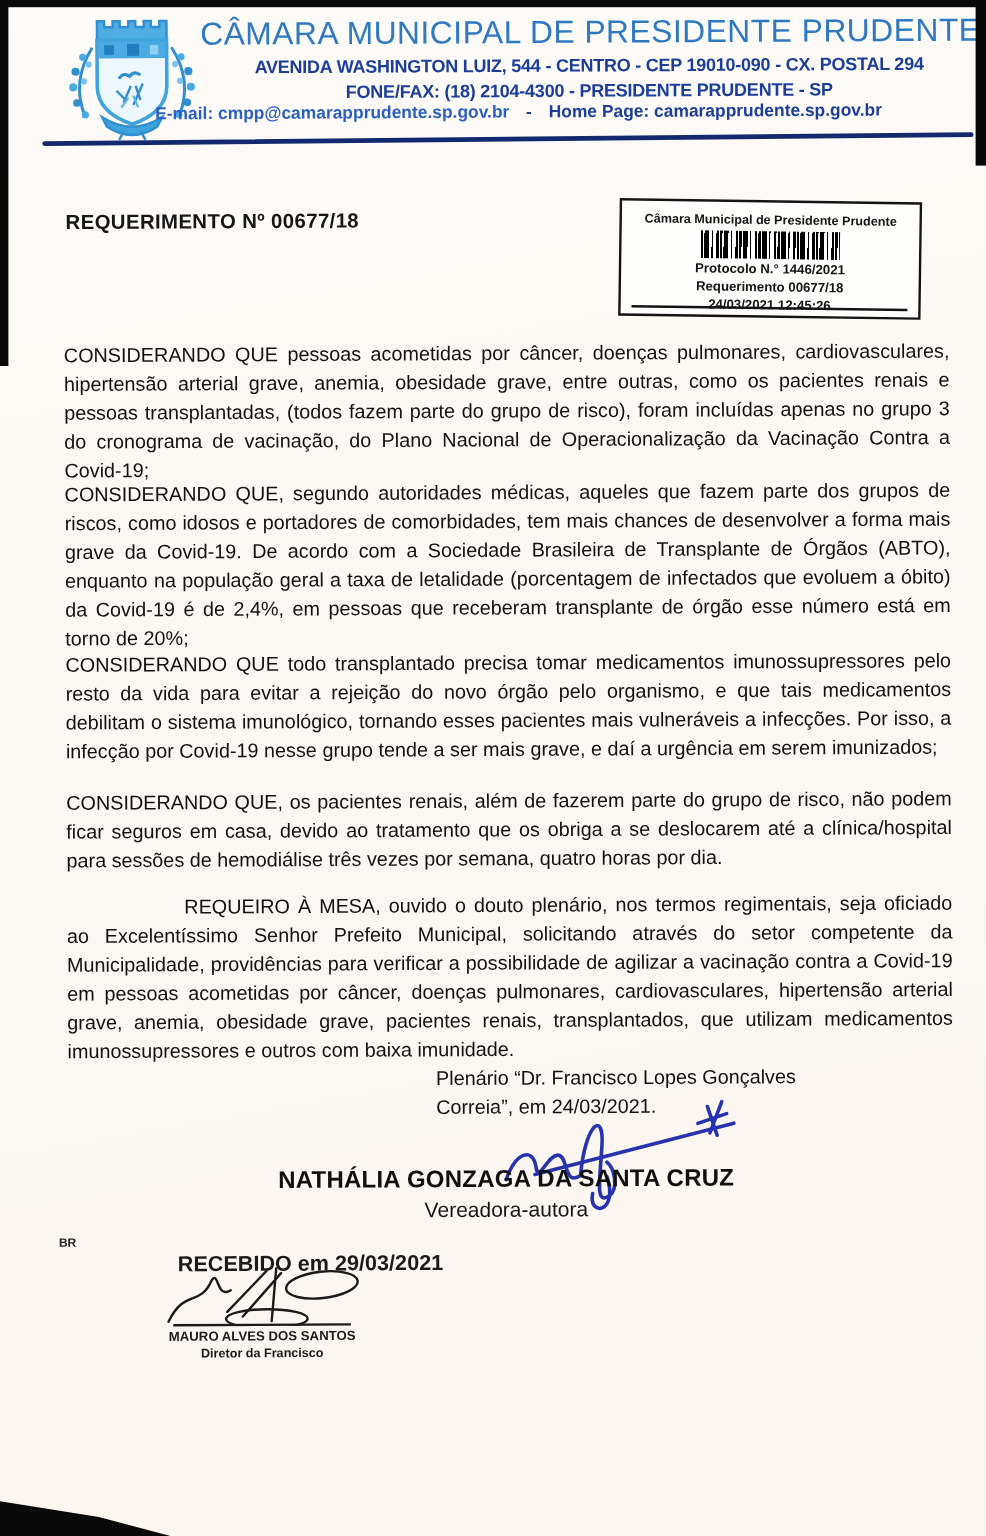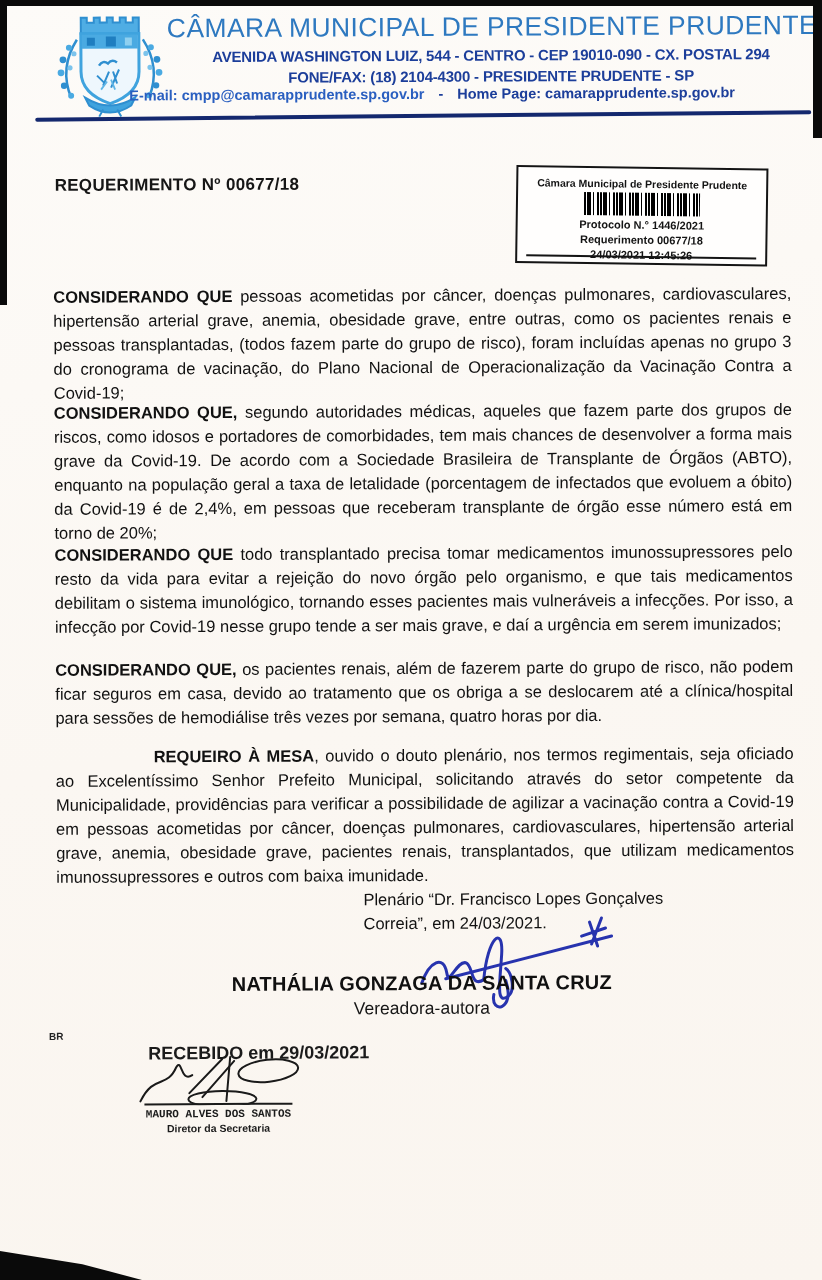--- a/index.html
+++ b/index.html
@@ -65,21 +65,21 @@
   }
   .stamp-line{font-size:11px;font-weight:700;color:#141414;line-height:15px;}
   .stamp-underline{position:absolute;left:9px;right:9px;bottom:5px;border-top:2px solid #141414;}
 
   
   .para{
     position:absolute;left:55px;width:738px;
     font-size:16.5px;line-height:24.1px;color:#111;
     text-align:justify;
   }
-  .lead{font-weight:700;}
+  .lead{font-weight:400;}
   .p1{top:283px;}
   .p2{top:399px;}
   .p3{top:541px;}
   .p4{top:656px;}
   .p5{top:743px;text-indent:98px;}
 
   
   .plenary{
     position:absolute;left:362px;top:888px;width:400px;
     font-size:16.5px;line-height:23.5px;color:#111;
@@ -88,21 +88,21 @@
   .author-name{font-size:20px;font-weight:700;color:#101010;letter-spacing:.2px;}
   .author-role{font-size:17.5px;color:#161616;margin-top:3px;}
 
   .blue-sign{position:absolute;left:392px;top:903px;width:230px;height:108px;}
 
   
   .br-mark{position:absolute;left:47px;top:1029px;font-size:10px;font-weight:700;color:#222;}
   .received{position:absolute;left:146px;top:1042px;font-size:18px;font-weight:600;color:#1b1b1b;}
   .black-sign{position:absolute;left:132px;top:1054px;width:170px;height:50px;}
   .sig-line{position:absolute;left:142px;top:1102px;width:148px;height:2px;background:#1a1a1a;}
-  .secretary-name{position:absolute;left:134px;top:1107px;width:164px;text-align:center;font-size:11px;font-weight:700;color:#1b1b1b;font-family:Liberation Mono, monospace;}
+  .secretary-name{position:absolute;left:134px;top:1107px;width:164px;text-align:center;font-size:11px;font-weight:700;color:#1b1b1b;}
   .secretary-role{position:absolute;left:134px;top:1121px;width:164px;text-align:center;font-size:10.5px;font-weight:700;color:#1b1b1b;}
 </style>
 </head>
 <body>
 
 <div class="page">
   <div class="content">
 
     <svg class="logo" viewBox="0 0 118 108">
       <g fill="none" stroke="#3fa3de" stroke-width="2">
@@ -200,21 +200,21 @@
       <g fill="none" stroke="#1a1a1a" stroke-width="2" stroke-linecap="round">
         <path d="M6 46 C20 18 32 34 42 12 C48 2 46 28 58 20"></path>
         <path d="M55 38 L88 4 M68 42 L100 6"></path>
         <ellipse cx="134" cy="16" rx="30" ry="11" transform="rotate(-6 134 16)"></ellipse>
         <ellipse cx="88" cy="44" rx="34" ry="8"></ellipse>
         <path d="M96 2 L92 46"></path>
       </g>
     </svg>
     <div class="sig-line"></div>
     <div class="secretary-name">MAURO ALVES DOS SANTOS</div>
-    <div class="secretary-role">Diretor da Secretaria</div>
+    <div class="secretary-role">Diretor da Francisco</div>
 
   </div>
 
   <div class="scan-bar scan-top"></div>
   <div class="scan-bar scan-left"></div>
   <div class="scan-bar scan-right"></div>
   <div class="scan-wedge"></div>
 </div>
 
 </body></html>

